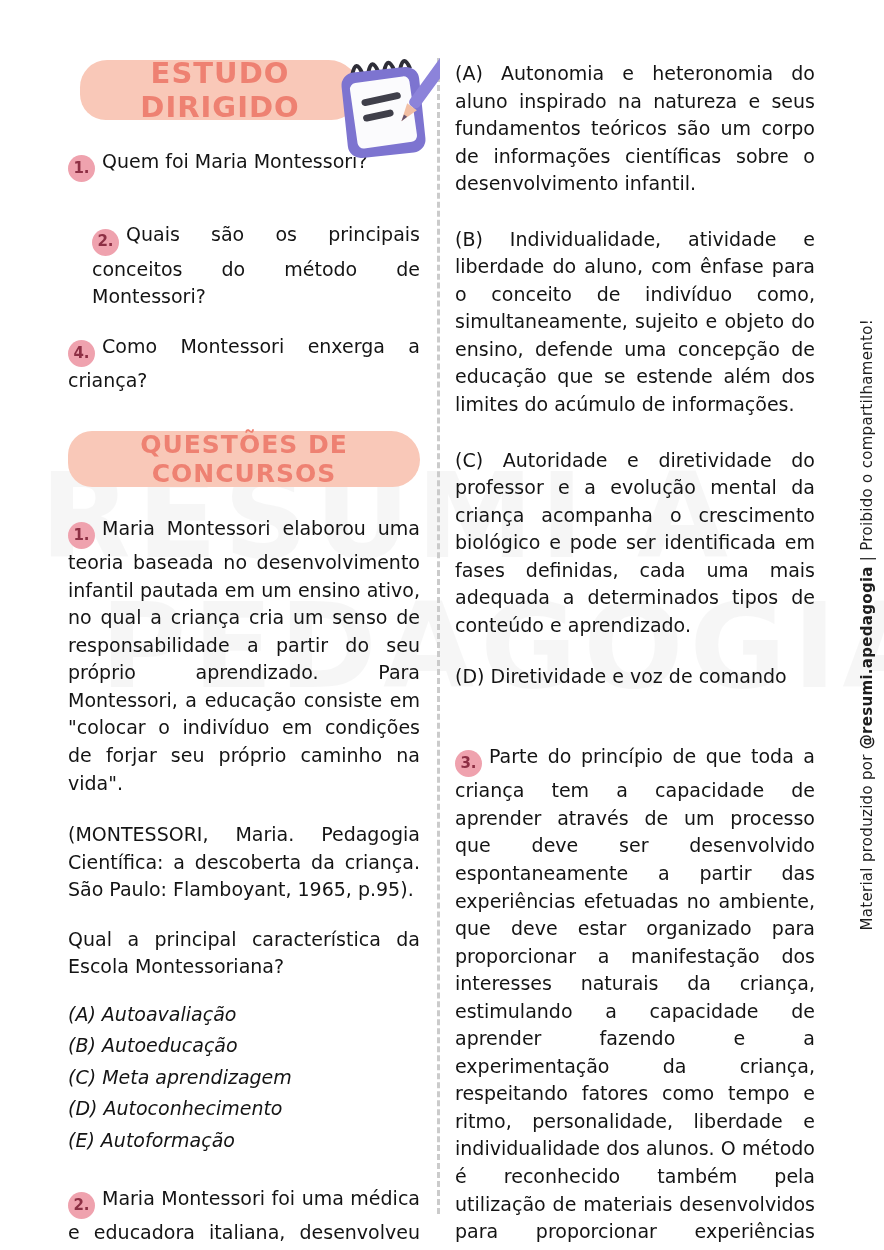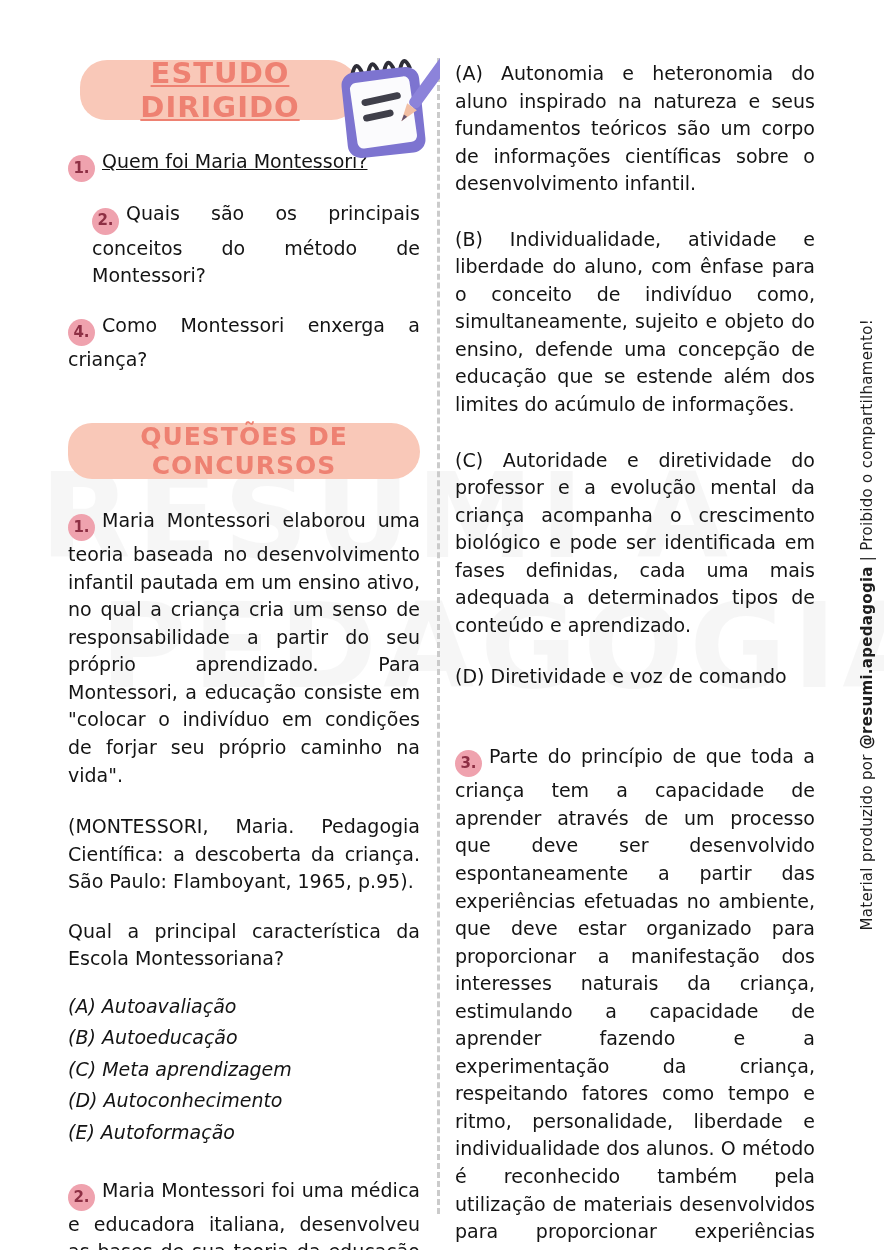--- a/index.html
+++ b/index.html
@@ -26,41 +26,41 @@
   .col-left  { left:68px;  width:352px; }
   .col-right { left:455px; width:360px; }
 
   .pill {
     background:#f9c8b8; border-radius:34px; text-align:center;
     font-weight:bold; color:#ee8172; letter-spacing:1px;
     display:flex; align-items:center; justify-content:center;
   }
   .pill-1 {
     width:280px; height:60px; margin-left:12px; font-size:29px;
-    border-radius:38px 44px 40px 36px; position:relative; margin-bottom:28px;text-decoration:underline;
+    border-radius:38px 44px 40px 36px; position:relative; margin-bottom:28px;
   }
   .pill-2 {
     width:352px; height:56px; font-size:25px;
     border-radius:30px 36px 34px 30px; margin-bottom:28px;align-items:center;
   }
   .header-icon {
     position:absolute; left:248px; top:-12px; width:112px; height:122px;
   }
   .para { font-size:19px; line-height:1.45; text-align:justify; }
   .badge {
     display:inline-flex; align-items:center; justify-content:center;
     width:27px; height:27px; border-radius:50%;
     background:#efa2ae; color:#8d2f44; font-size:15px; font-weight:bold;
     vertical-align:-5px; margin-right:7px;
   }
   .study-q { font-size:19px; line-height:1.45; text-align:justify; }
-  .sq-1 { margin-bottom:18px;text-decoration:underline; }
+  .sq-1 { margin-bottom:39px; }
   .sq-2 { margin-bottom:22px;margin-left:24px; }
   .sq-3 { margin-bottom:22px; }
-  .sq-4 { margin-bottom:49px; }
+  .sq-4 { margin-bottom:36px; }
   .q1-para   { margin-bottom:24px; }
   .citation  { margin-bottom:22px; }
   .question  { margin-bottom:20px; }
   .options   { margin-bottom:30px; }
   .option-line { font-size:19px; line-height:1.45; margin-bottom:4px;font-style:italic; }
   .ropt { margin-bottom:28px; }
   .ropt-c { margin-bottom:24px; }
   .ropt-d { margin-bottom:52px; }
   
   .side-note-wrap {

